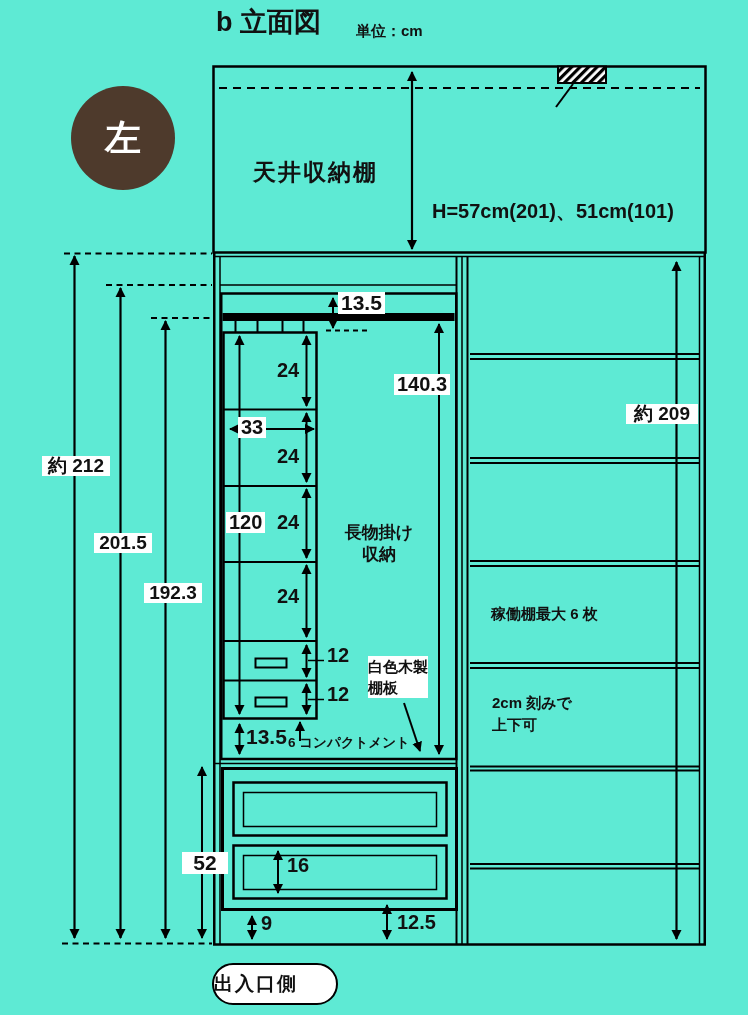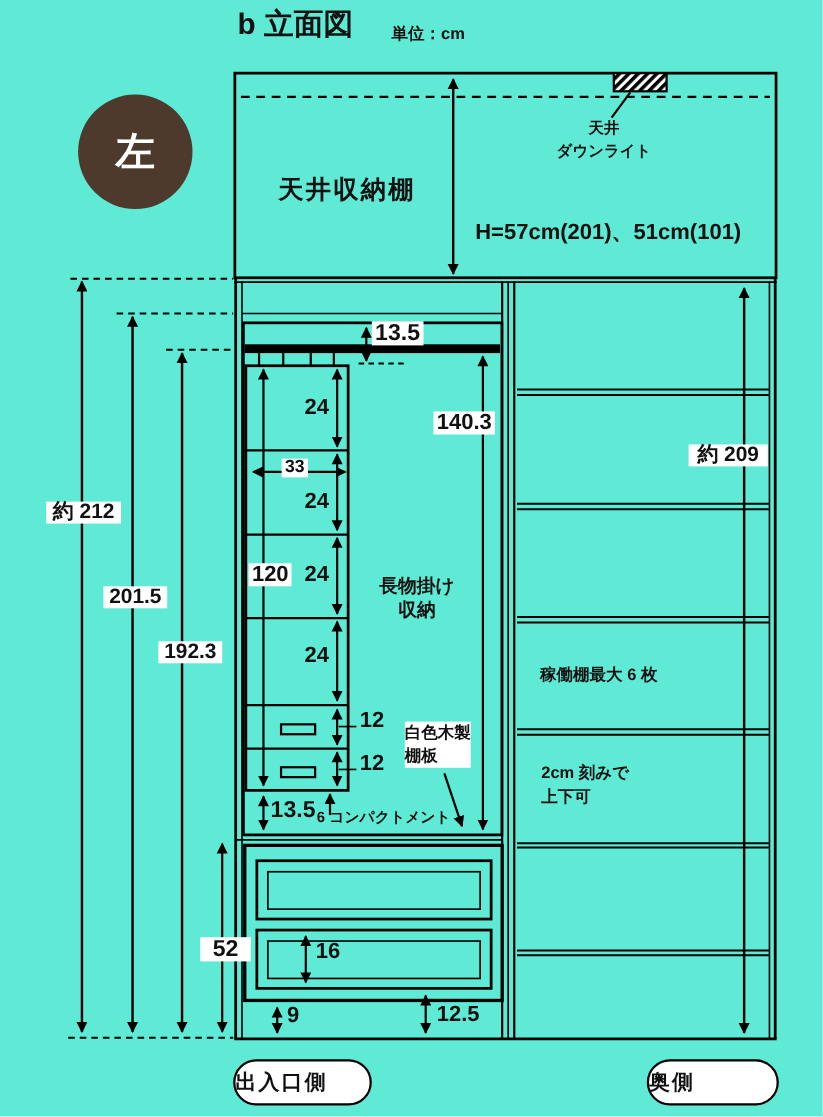--- a/index.html
+++ b/index.html
@@ -132,33 +132,29 @@
   </svg>
 
   <div class="lbl" style="left:216px;top:8px;font-size:27px;">b 立面図</div>
   <div class="lbl" style="left:356px;top:23px;font-size:15px;">単位：cm</div>
 
   <div class="badge" style="background:#4e3a2c;">
     <span>左</span>
   </div>
 
   <div class="lbl" style="left:253px;top:160px;font-size:23px;letter-spacing:2px;">天井収納棚</div>
-  <div class="lbl ctr two" style="left:493px;top:106px;width:112px;font-size:14px;line-height:21px;">
-    <span>天井</span>
-    <span>ダウンライト</span>
-  </div>
   <div class="lbl" style="left:432px;top:201px;font-size:20px;">H=57cm(201)、51cm(101)</div>
 
   <div class="lbl halo ctr" style="left:42px;top:456px;width:62px;font-size:19px;">約 212</div>
   <div class="lbl halo ctr" style="left:94px;top:533px;width:52px;font-size:19px;">201.5</div>
   <div class="lbl halo ctr" style="left:144px;top:583px;width:52px;font-size:19px;">192.3</div>
 
   <div class="lbl halo" style="left:338px;top:292px;font-size:21px;">13.5</div>
   <div class="lbl ctr" style="left:272px;top:360px;width:32px;font-size:20px;">24</div>
-  <div class="lbl halo" style="left:256px;top:417px;font-size:16px;">33</div>
+  <div class="lbl halo" style="left:238px;top:417px;font-size:20px;">33</div>
   <div class="lbl ctr" style="left:272px;top:446px;width:32px;font-size:20px;">24</div>
   <div class="lbl halo" style="left:226px;top:512px;font-size:20px;">120</div>
   <div class="lbl ctr" style="left:272px;top:512px;width:32px;font-size:20px;">24</div>
   <div class="lbl ctr" style="left:272px;top:586px;width:32px;font-size:20px;">24</div>
   <div class="lbl halo" style="left:394px;top:374px;font-size:20px;">140.3</div>
   <div class="lbl" style="left:327px;top:645px;font-size:20px;">12</div>
   <div class="lbl" style="left:327px;top:684px;font-size:20px;">12</div>
   <div class="lbl" style="left:246px;top:726px;font-size:21px;">13.5</div>
 
   <div class="lbl ctr two" style="left:333px;top:522px;width:92px;font-size:17px;line-height:22px;">
@@ -179,17 +175,14 @@
   <div class="lbl halo ctr" style="left:626px;top:404px;width:66px;font-size:19px;">約 209</div>
   <div class="lbl" style="left:491px;top:606px;font-size:15px;">稼働棚最大 6 枚</div>
   <div class="lbl two" style="left:492px;top:692px;font-size:15px;line-height:22px;">
     <span>2cm 刻みで</span>
     <span>上下可</span>
   </div>
 
   <div class="pill" style="left:212px;top:963px;width:122px;">
     <span>出入口側</span>
   </div>
-  <div class="pill" style="left:588px;top:963px;width:116px;">
-    <span>奥側</span>
-  </div>
 
 </div>
 
 </body></html>

